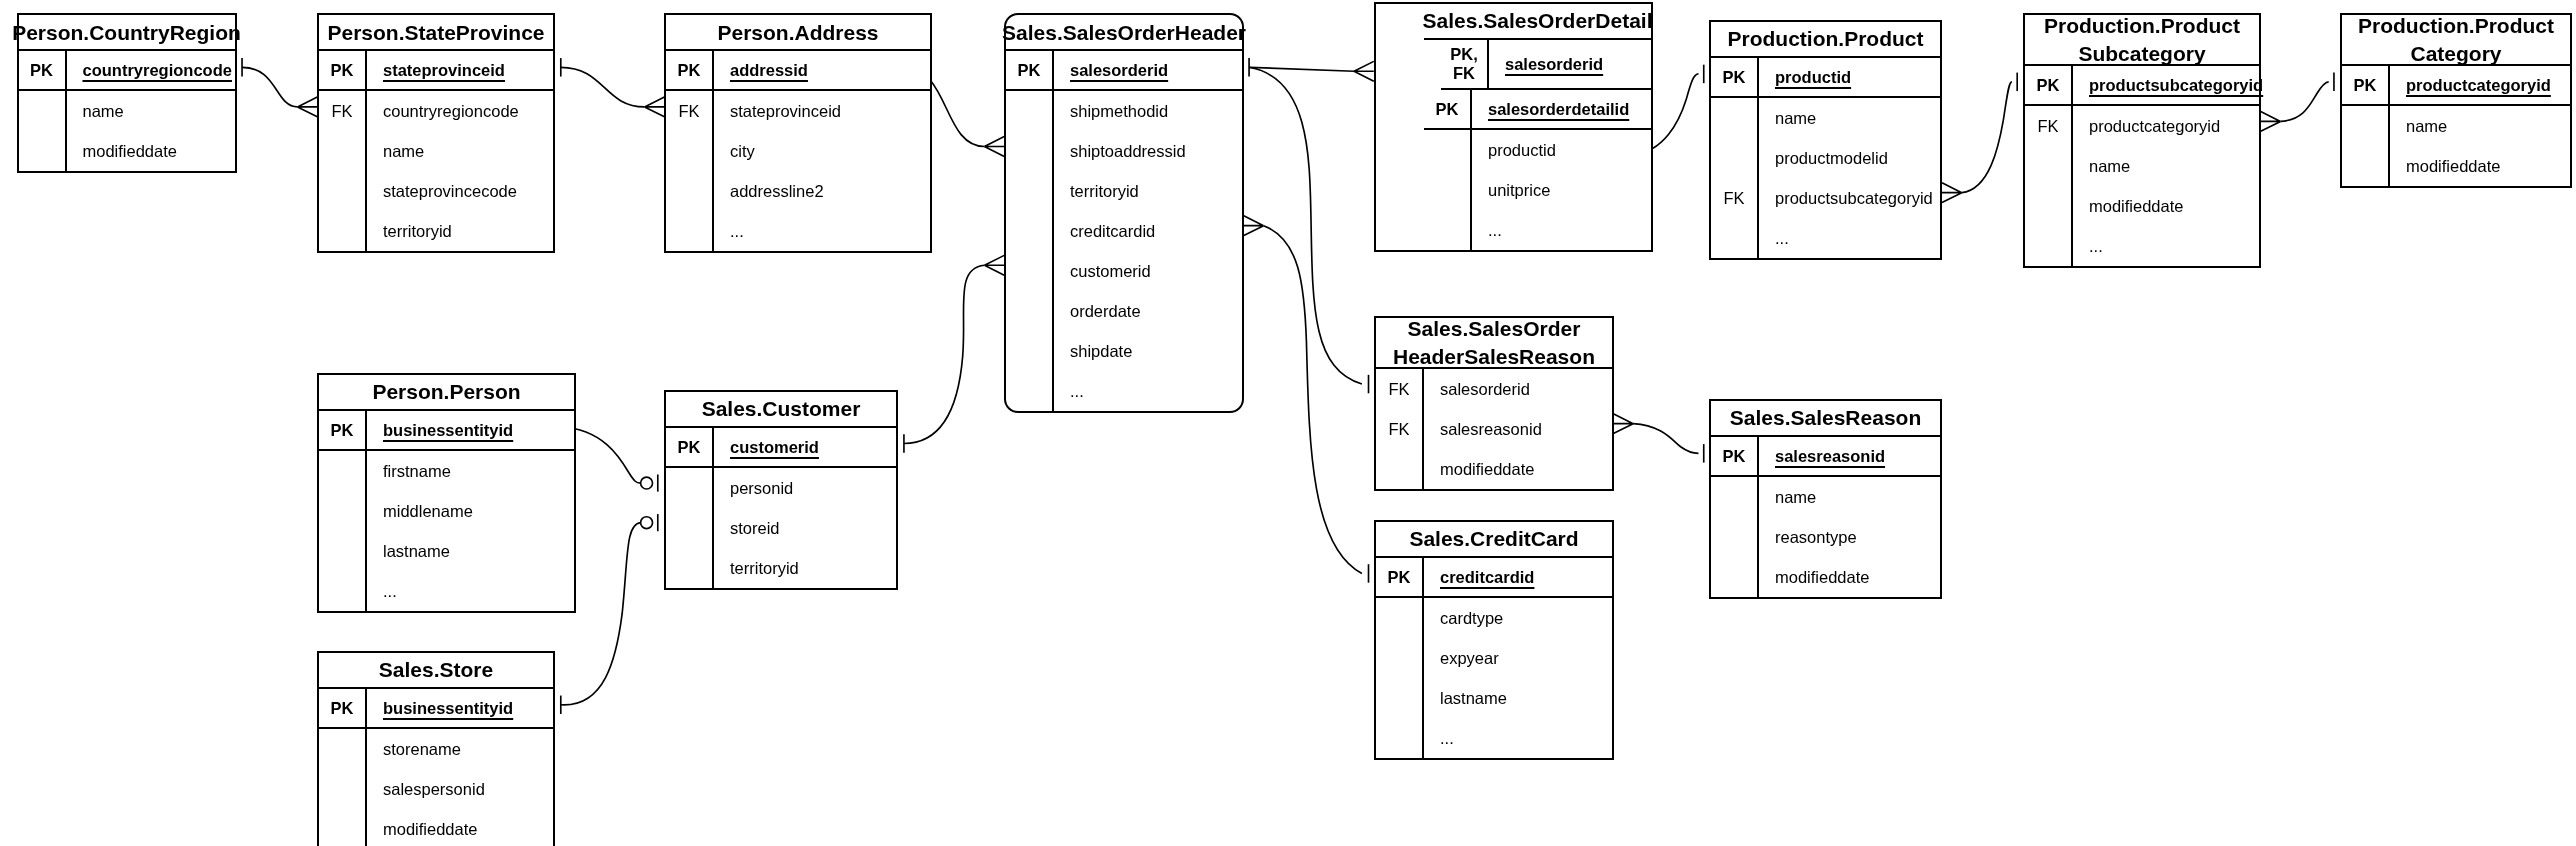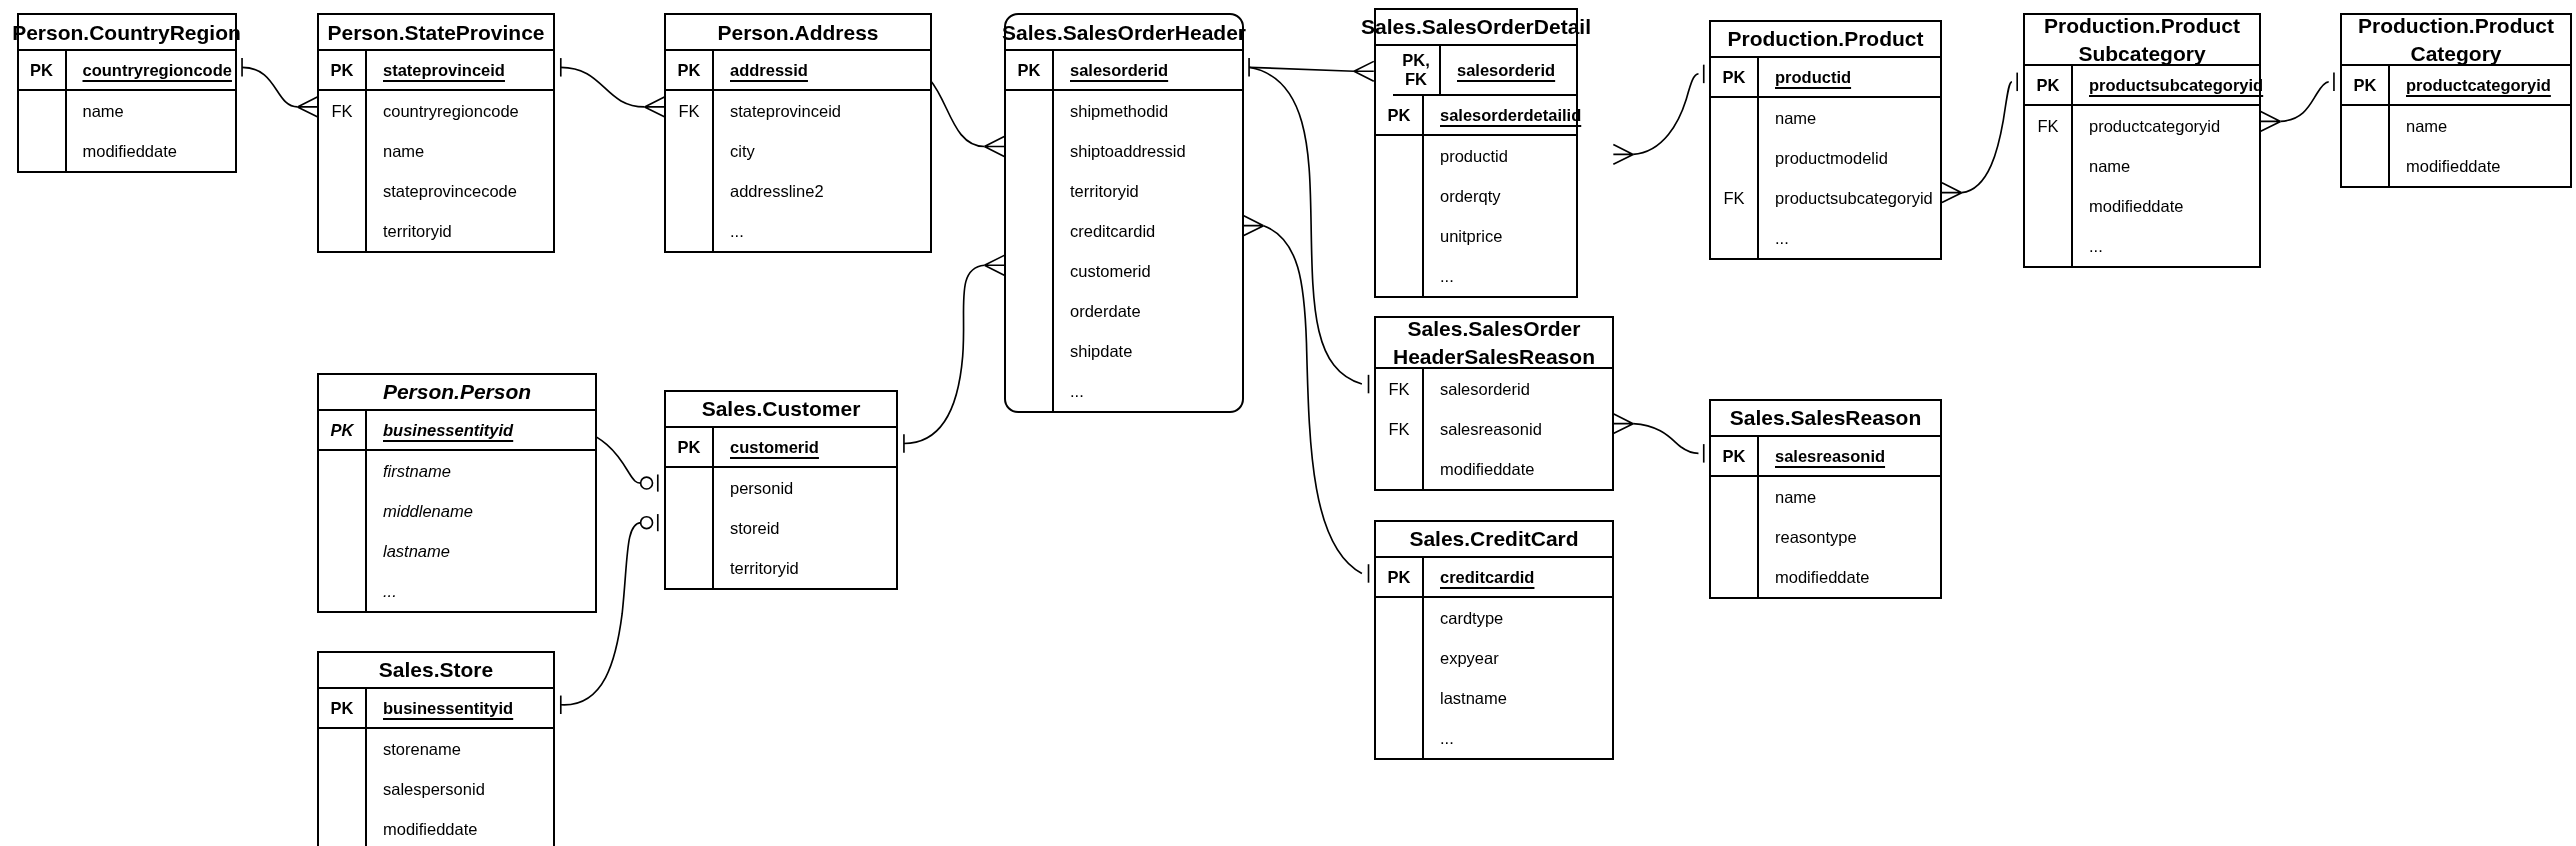--- a/index.html
+++ b/index.html
@@ -174,41 +174,37 @@
     <div class="t-row">
         <div class="t-key"></div>
         <div class="t-field">shipdate</div>
       </div>
     <div class="t-row">
         <div class="t-key"></div>
         <div class="t-field">...</div>
       </div>
   </div>
 
-  <div class="table" style="left:1374px;top:8px;width:204px;">
+  <div class="table" style="left:1374px;top:2px;width:279px;padding-left:48px;">
     <div class="t-title">Sales.SalesOrderDetail</div>
     <div class="t-row keyrow tall">
         <div class="t-key">PK,
 FK</div>
         <div class="t-field">salesorderid</div>
       </div>
     <div class="t-row keyrow">
         <div class="t-key">PK</div>
         <div class="t-field">salesorderdetailid</div>
       </div>
     <div class="t-row">
         <div class="t-key"></div>
         <div class="t-field">productid</div>
       </div>
     <div class="t-row">
         <div class="t-key"></div>
-        <div class="t-field">orderqty</div>
-      </div>
-    <div class="t-row">
-        <div class="t-key"></div>
         <div class="t-field">unitprice</div>
       </div>
     <div class="t-row">
         <div class="t-key"></div>
         <div class="t-field">...</div>
       </div>
   </div>
 
   <div class="table" style="left:1709px;top:20px;width:233px;">
     <div class="t-title">Production.Product</div>
@@ -269,21 +265,21 @@
     <div class="t-row">
         <div class="t-key"></div>
         <div class="t-field">name</div>
       </div>
     <div class="t-row">
         <div class="t-key"></div>
         <div class="t-field">modifieddate</div>
       </div>
   </div>
 
-  <div class="table" style="left:317px;top:373px;width:280px;font-style:italic;">
+  <div class="table" style="left:317px;top:373px;width:259px;">
     <div class="t-title">Person.Person</div>
     <div class="t-row keyrow">
         <div class="t-key">PK</div>
         <div class="t-field">businessentityid</div>
       </div>
     <div class="t-row">
         <div class="t-key"></div>
         <div class="t-field">firstname</div>
       </div>
     <div class="t-row">

